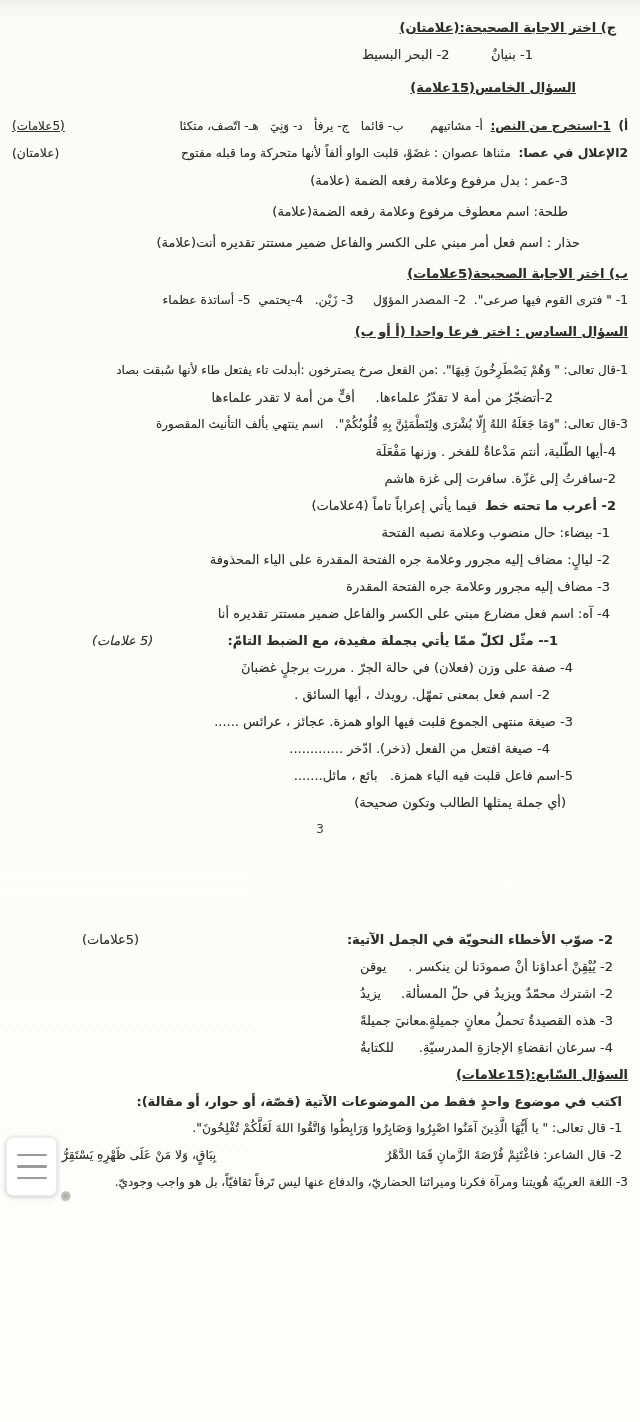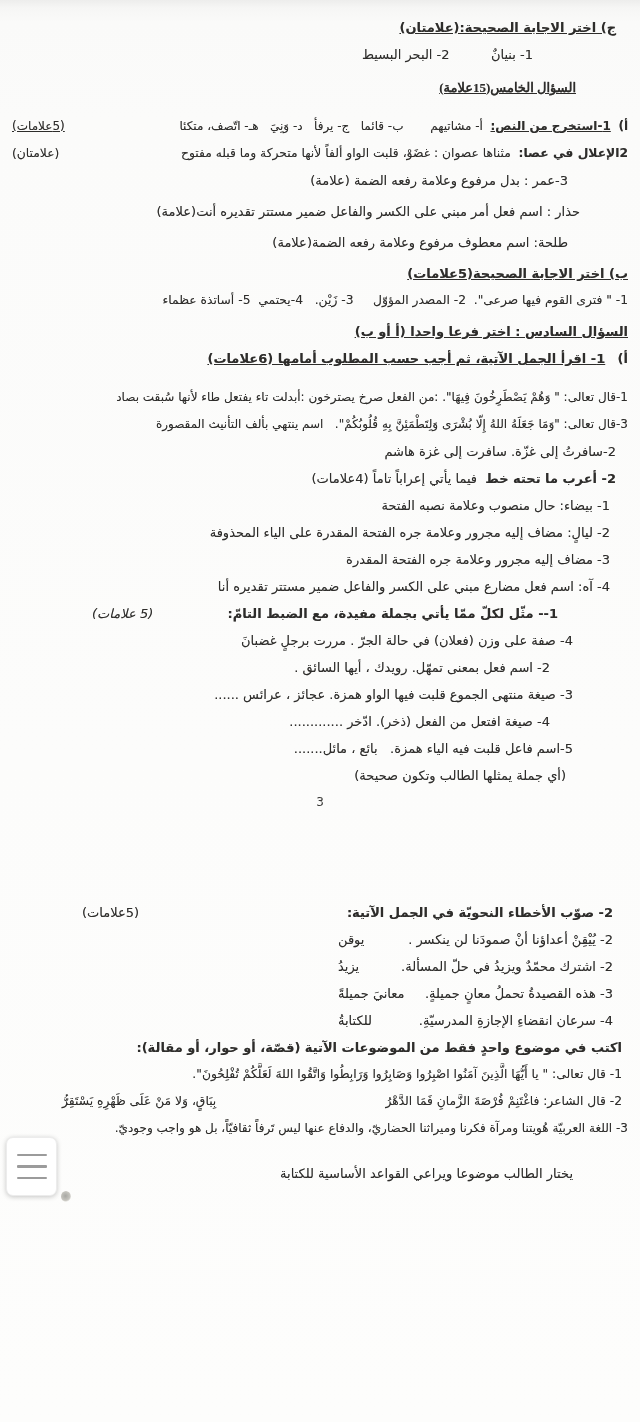--- a/index.html
+++ b/index.html
@@ -11,23 +11,23 @@
   .content{padding:14px 12px 0 12px;}
   .ln{font-size:13px;line-height:27px;text-align:right;white-space:nowrap;overflow:hidden;
       text-shadow:0 0 .5px rgba(40,40,40,.35);}
   .b{font-weight:bold;}
   .u{text-decoration:underline;}
   .long{font-size:12px;}
   .sm{font-size:12.3px;}
   .row{display:flex;justify-content:space-between;align-items:baseline;}
   .row .m{flex:0 0 auto;}
   .pair{position:relative;}
-  .pair .a{position:absolute;left:326px;top:0;white-space:nowrap;}
+  .pair .a{position:absolute;left:348px;top:0;white-space:nowrap;}
   .pr6{padding-right:6px;}.pr12{padding-right:12px;}.pr15{padding-right:15px;}
-  .pr18{padding-right:18px;}.pr48{padding-right:48px;}.pr52{padding-right:52px;font-family:Liberation Serif, serif;}
+  .pr18{padding-right:18px;}.pr48{padding-right:48px;}.pr52{padding-right:52px;}
   .pr55{padding-right:55px;}.pr60{padding-right:60px;}.pr62{padding-right:62px;}
   .pr70{padding-right:70px;}.pr75{padding-right:75px;}.pr78{padding-right:78px;}
   .pr95{padding-right:95px;}
   .ml50{margin-left:50px;}.ml70{margin-left:70px;}.ml80{margin-left:80px;font-style:italic;}
   .gap-page{margin-top:84px;}
   .mt4{margin-top:4px;}.mt6{margin-top:6px;}.mt12{margin-top:12px;}.mt18{margin-top:18px;}
   .pagenum{text-align:center;font-size:12px;line-height:26px;color:#3a3a38;}
   .menu-btn{
     position:absolute;left:6px;top:1137px;width:49px;height:57px;background:#ffffff;
     border:1px solid #ececec;border-radius:7px;box-shadow:0 1px 5px rgba(0,0,0,.22);
@@ -67,36 +67,34 @@
 
     <div class="ln row sm">
       <span class="t">
         <span class="b">2الإعلال في عصا:</span>&nbsp;
         <span>مثناها عصوان : غضَوْ، قلبت الواو ألفاً لأنها متحركة وما قبله مفتوح</span>
       </span>
       <span class="m">(علامتان)</span>
     </div>
 
     <div class="ln pr60">3-عمر : بدل مرفوع وعلامة رفعه الضمة (علامة)</div>
+    <div class="ln pr60 mt4">طلحة: اسم معطوف مرفوع وعلامة رفعه الضمة(علامة)</div>
     <div class="ln pr48 mt4">حذار : اسم فعل أمر مبني على الكسر والفاعل ضمير مستتر تقديره أنت(علامة)</div>
-    <div class="ln pr60 mt4">طلحة: اسم معطوف مرفوع وعلامة رفعه الضمة(علامة)</div>
 
     <div class="ln b u mt4">ب) اختر الاجابة الصحيحة(5علامات)</div>
 
     <div class="ln sm">1- " فترى القوم فيها صرعى".&nbsp; 2- المصدر المؤوّل&nbsp;&nbsp;&nbsp;&nbsp; 3- زَيْن.&nbsp;&nbsp; 4-يحتمي&nbsp; 5- أساتذة عظماء</div>
 
     <div class="ln b u mt4">السؤال السادس : اختر فرعا واحدا (أ أو ب)</div>
 
-    <div class="ln">
-      <span class="b">أ)</span>&nbsp;&nbsp;
-      <span class="b u">1- اقرأ الجمل الآتية، ثم أجب حسب المطلوب أمامها (6علامات)</span>
-    </div>
 
     <div class="ln long mt12">1-قال تعالى: " وَهُمْ يَصْطَرِخُونَ فِيهَا". :من الفعل صرخ يصترخون :أبدلت تاء يفتعل طاء لأنها سُبقت بصاد</div>
+    <div class="ln pr75">2-أتضجّرُ من أمة لا تقدّرُ علماءها.&nbsp;&nbsp;&nbsp;&nbsp; أفٍّ من أمة لا تقدر علماءها</div>
     <div class="ln long">3-قال تعالى: "وَمَا جَعَلَهُ اللهُ إِلّا بُشْرَى وَلِتَطْمَئِنَّ بِهِ قُلُوبُكُمْ".&nbsp;&nbsp; اسم ينتهي بألف التأنيث المقصورة</div>
+    <div class="ln pr12">4-أيها الطّلبة، أنتم مَدْعاةٌ للفخر . وزنها مَفْعَلَة</div>
     <div class="ln pr12">2-سافرتُ إلى غزّة. سافرت إلى غزة هاشم</div>
 
     <div class="ln pr12">
       <span class="b">2- أعرب ما تحته خط</span>&nbsp;
       <span>فيما يأتي إعراباً تاماً (4علامات)</span>
     </div>
 
     <div class="ln pr18">1- بيضاء: حال منصوب وعلامة نصبه الفتحة</div>
     <div class="ln pr18">2- ليالٍ: مضاف إليه مجرور وعلامة جره الفتحة المقدرة على الياء المحذوفة</div>
     <div class="ln pr18">3- مضاف إليه مجرور وعلامة جره الفتحة المقدرة</div>
@@ -131,33 +129,33 @@
     </div>
     <div class="ln pair pr15">
       <span class="t">3- هذه القصيدةُ تحملُ معانٍ جميلةٍ.</span>
       <span class="a">معانيَ جميلةً</span>
     </div>
     <div class="ln pair pr15">
       <span class="t">4- سرعان انقضاءِ الإجازةِ المدرسيّةِ.</span>
       <span class="a">للكتابةُ</span>
     </div>
 
+    <div class="ln b u">السؤال السّابع:(15علامات)</div>
 
     <div class="ln b pr6">اكتب في موضوع واحدٍ فقط من الموضوعات الآتية (قصّة، أو حوار، أو مقالة):</div>
 
     <div class="ln sm pr6">1- قال تعالى: " يا أَيُّهَا الَّذِينَ آمَنُوا اصْبِرُوا وَصَابِرُوا وَرَابِطُوا وَاتَّقُوا اللهَ لَعَلَّكُمْ تُفْلِحُونَ".</div>
 
     <div class="ln row sm">
       <span class="t pr6">2- قال الشاعر: فاغْتَنِمْ فُرْصَةَ الزَّمانِ فَمَا الدَّهْرُ</span>
       <span class="m ml50">بِبَاقٍ، وَلا مَنْ عَلَى ظَهْرِهِ يَسْتَقِرُّ</span>
     </div>
 
     <div class="ln long">3- اللغة العربيّة هُويتنا ومرآة فكرنا وميراثنا الحضاريّ، والدفاع عنها ليس تَرفاً ثقافيّاً، بل هو واجب وجوديّ.</div>
 
-    <div class="ln pr55 mt18">يختار الطالب موضوعا ويراعي القواعد الأساسية للكتابة</div>
 
   </div>
 
   <div class="menu-btn">
     <span style="display:contents">
       <span class="bar"></span><span class="bar"></span><span class="bar"></span>
     </span>
   </div>
   <div class="speck"></div>
 </div>

